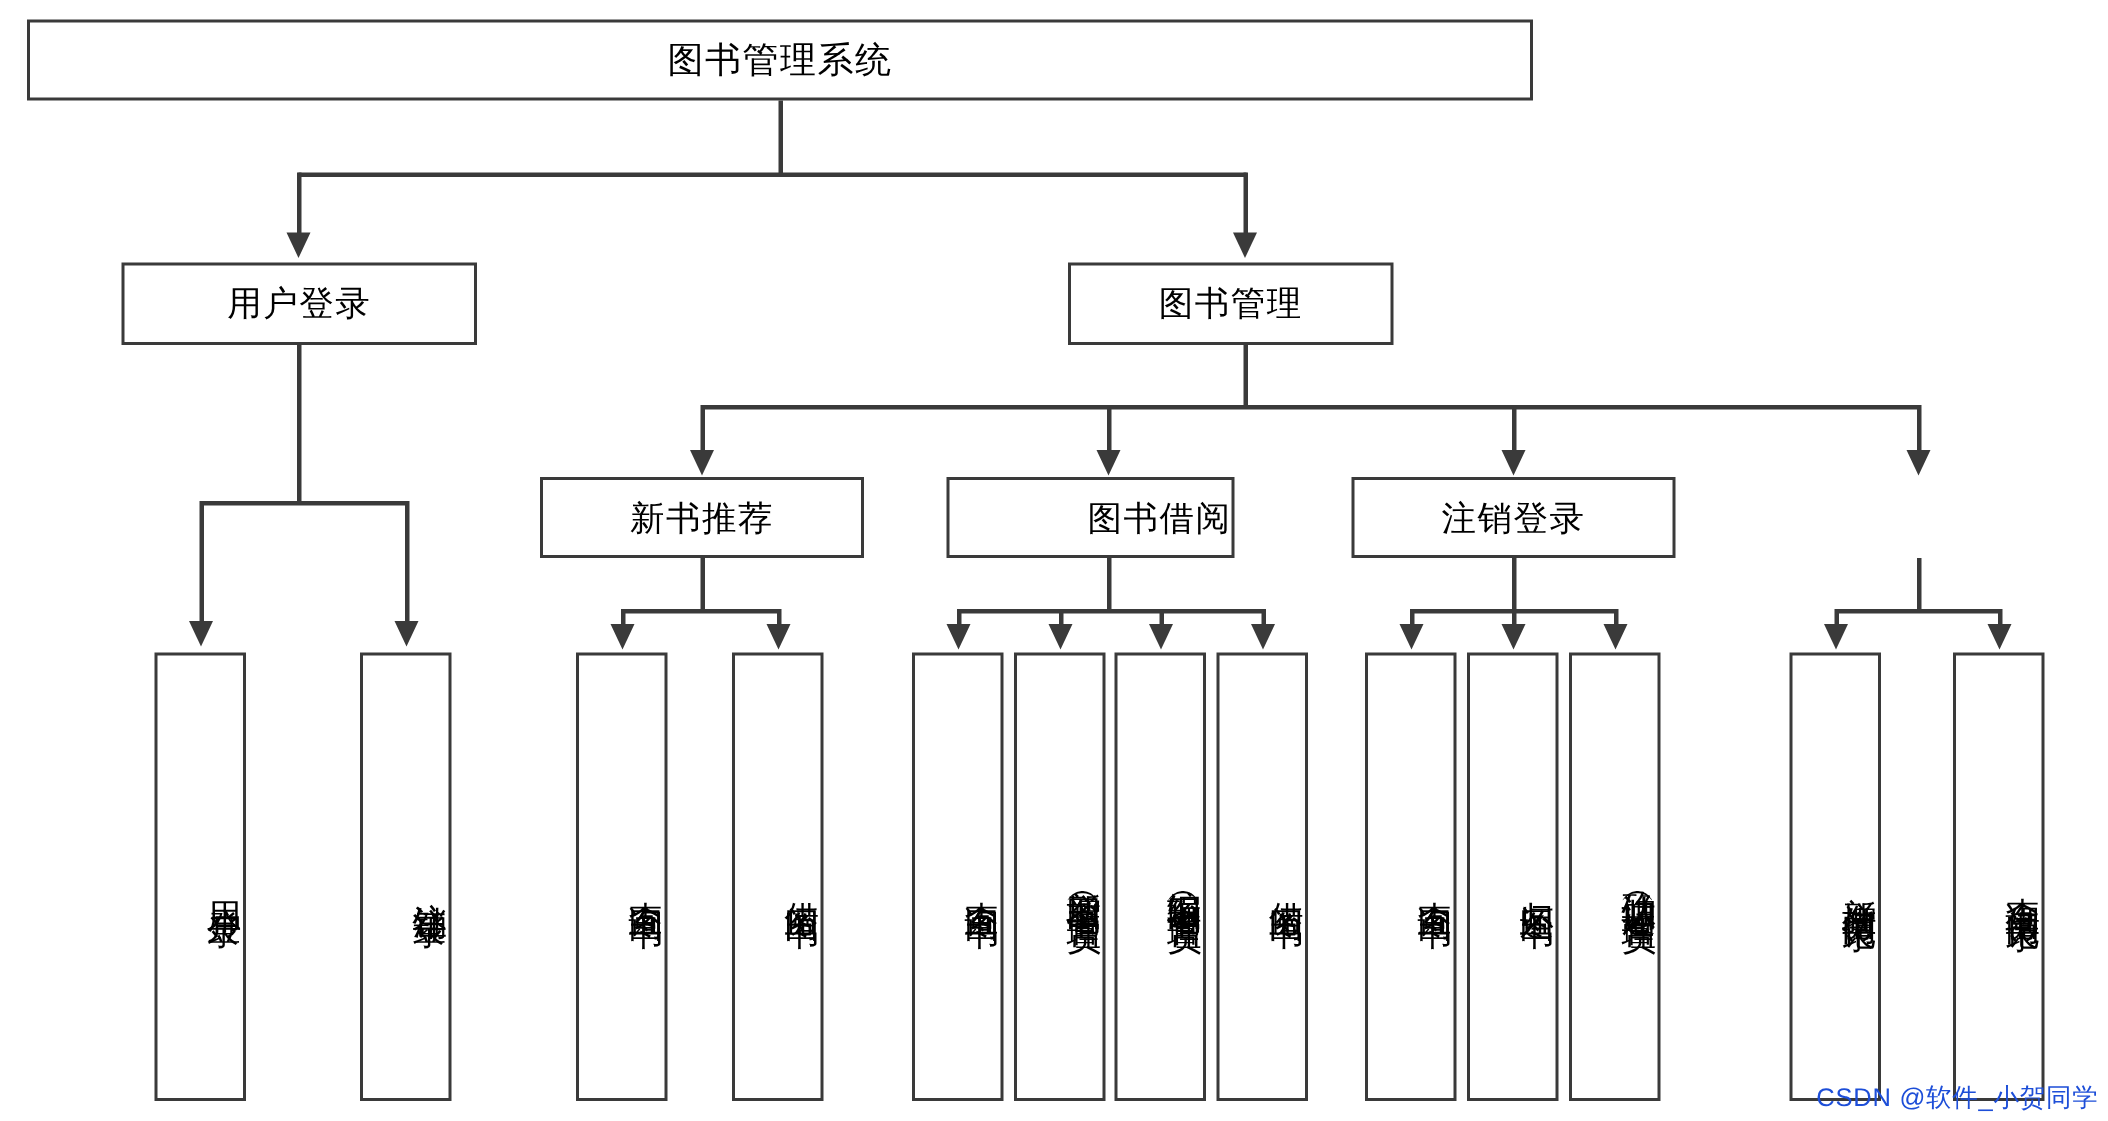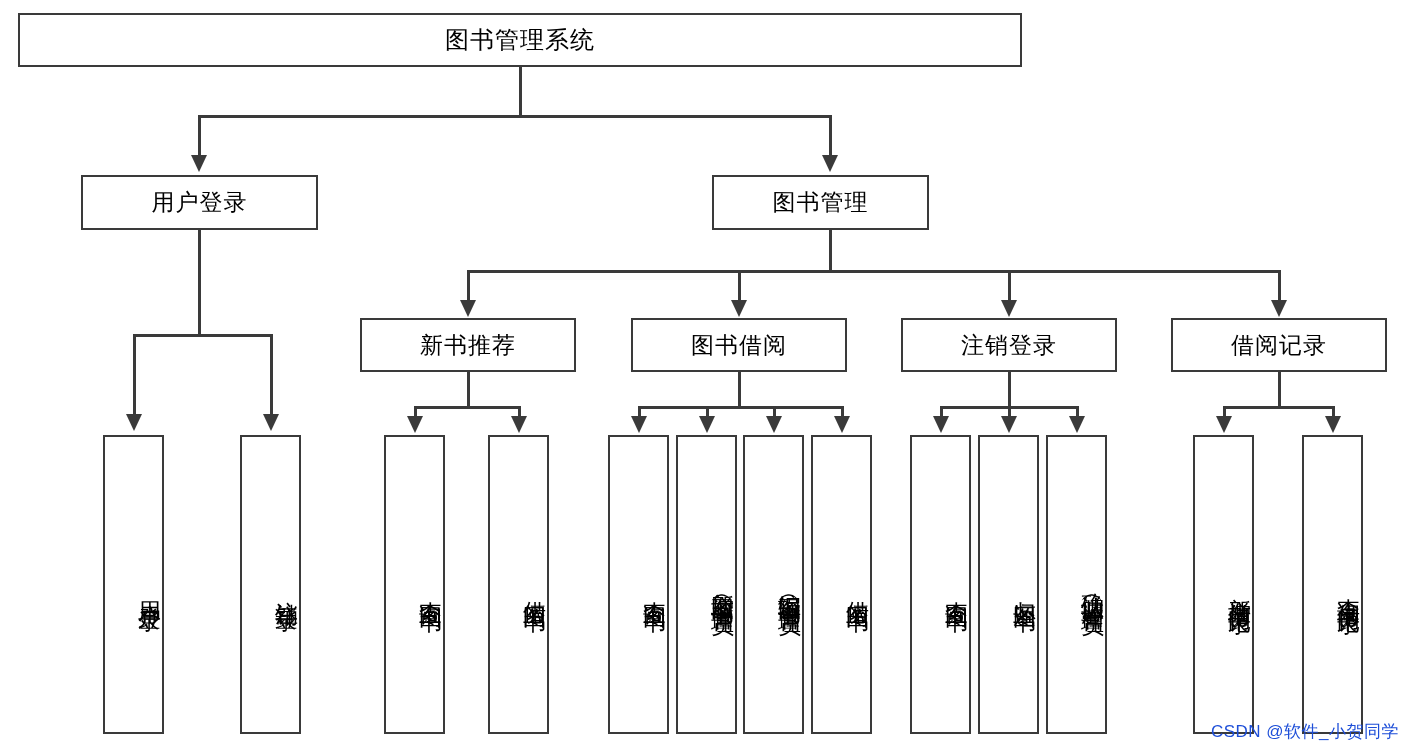--- a/index.html
+++ b/index.html
@@ -119,28 +119,25 @@
   <div class="vline" style="left:738px; top:270px; height:32px;"></div>
   <div class="arrow" style="left:731px; top:300px;"></div>
   <div class="vline" style="left:1008px; top:270px; height:32px;"></div>
   <div class="arrow" style="left:1001px; top:300px;"></div>
   <div class="vline" style="left:1278px; top:270px; height:32px;"></div>
   <div class="arrow" style="left:1271px; top:300px;"></div>
 
   <div class="node horiz" style="left:360px; top:318px; width:216px; height:54px;">
     <span class="txt">新书推荐</span>
   </div>
-  <div class="node horiz" style="left:631px; top:318px; width:216px; height:54px;">
+  <div class="node horiz" style="left:631px; top:318px; width:192px; height:54px;justify-content:flex-end;">
     <span class="txt">图书借阅</span>
   </div>
   <div class="node horiz" style="left:901px; top:318px; width:216px; height:54px;">
     <span class="txt">注销登录</span>
-  </div>
-  <div class="node horiz" style="left:1171px; top:318px; width:216px; height:54px;">
-    <span class="txt">借阅记录</span>
   </div>
 
   <div class="vline" style="left:467px; top:372px; height:36px;"></div>
   <div class="hline" style="left:415px; top:406px; width:105px;"></div>
   <div class="vline" style="left:414px; top:406px; height:12px;"></div>
   <div class="arrow" style="left:407px; top:416px;"></div>
   <div class="vline" style="left:518px; top:406px; height:12px;"></div>
   <div class="arrow" style="left:511px; top:416px;"></div>
 
   <div class="vline" style="left:738px; top:372px; height:36px;"></div>

